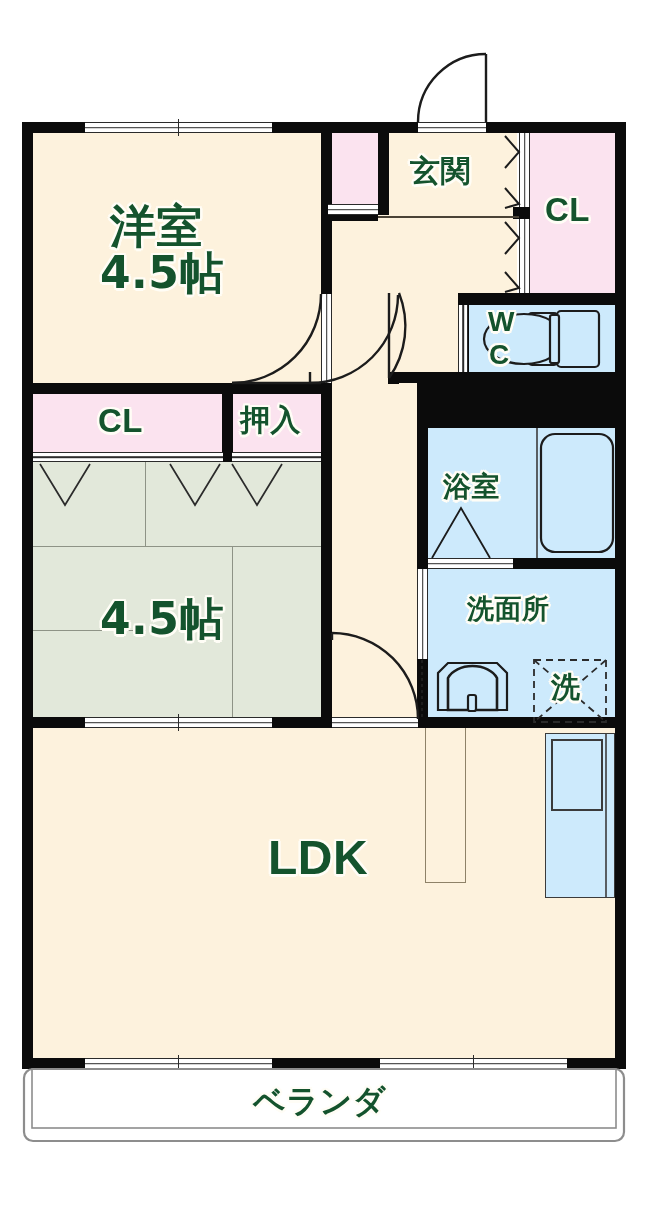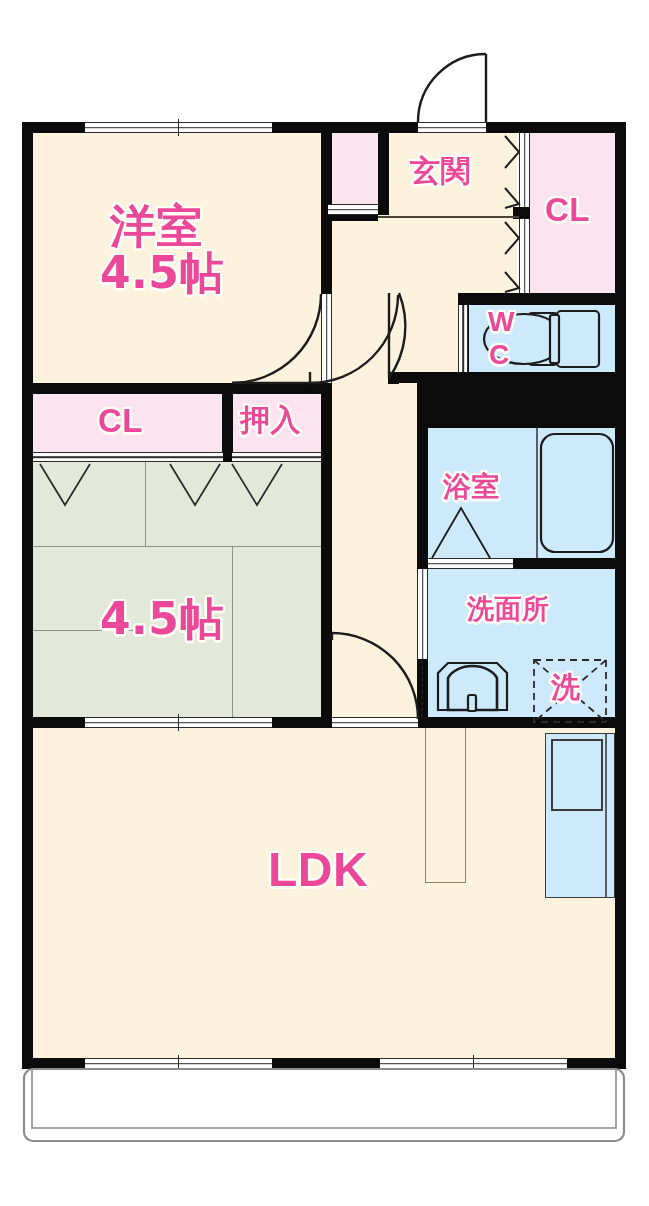--- a/index.html
+++ b/index.html
@@ -61,21 +61,21 @@
     position: absolute;
     top: 0; bottom: 0; left: 50%;
     width: 1.6px;
     background: #2b2b2b;
     transform: translateX(-50%);
   }
 
   
   .label {
     position: absolute;
-    color: #ec4899;
+    color: #14532d;
     font-weight: bold;
     line-height: 1.05;
     white-space: nowrap;
     text-align: right;
     letter-spacing: 0.5px;
     -webkit-text-stroke: 0px;
     text-shadow:
        2.5px 0 0 #fffdf6, -2.5px 0 0 #fffdf6,
        0 2.5px 0 #fffdf6, 0 -2.5px 0 #fffdf6,
        1.8px 1.8px 0 #fffdf6, -1.8px 1.8px 0 #fffdf6,
@@ -359,18 +359,21 @@
     <span>CL</span>
   </div>
   <div class="label label-cjk" style="left:240px;top:404px;font-size:30px;">
     <span>押入</span>
   </div>
 
   <div class="label label-cjk" style="left:100px;top:596px;font-size:44px;">
     <span>4.5帖</span>
   </div>
 
-  <div class="label" style="left:268px;top:833px;font-size:48px;margin-top:12px;">
+  <div class="label" style="left:268px;top:833px;font-size:48px;">
     <span>LDK</span>
   </div>
 
+  <div class="label label-cjk" style="left:253px;top:1085px;font-size:32px;">
+    <span>ベランダ</span>
+  </div>
 
 </div>
 
 </body></html>

